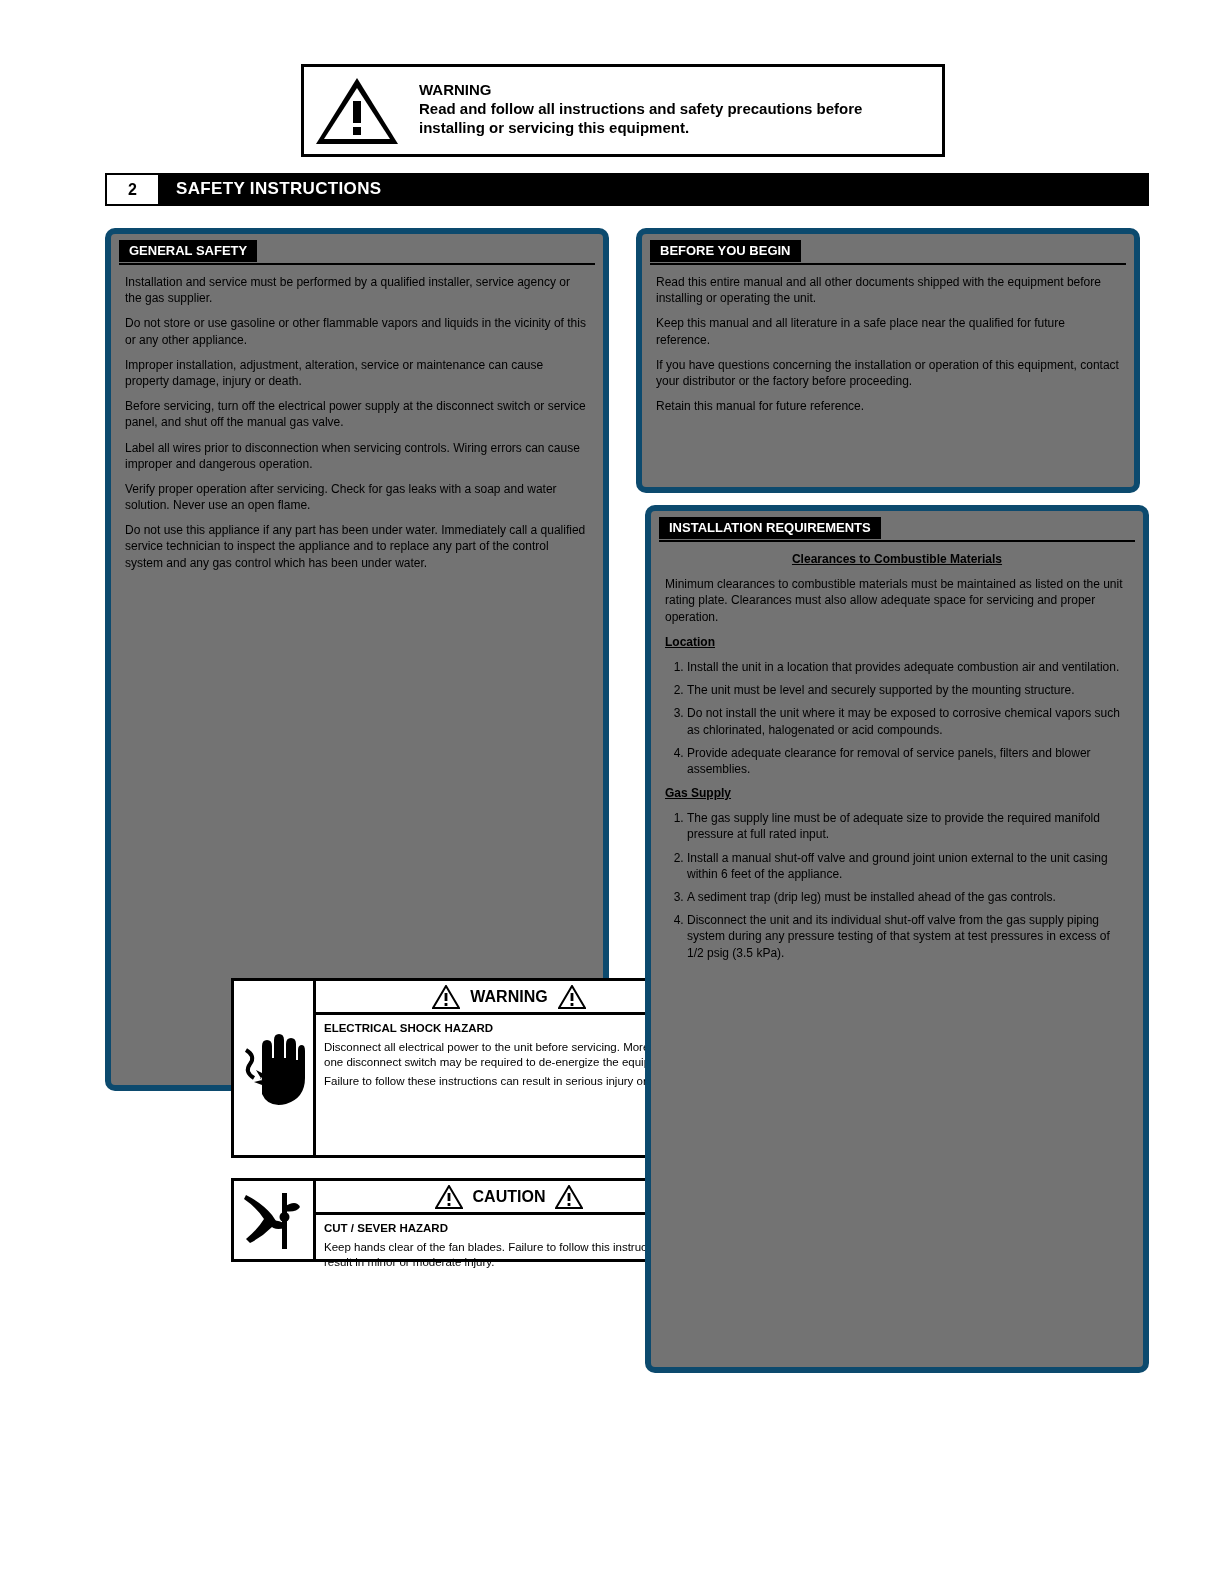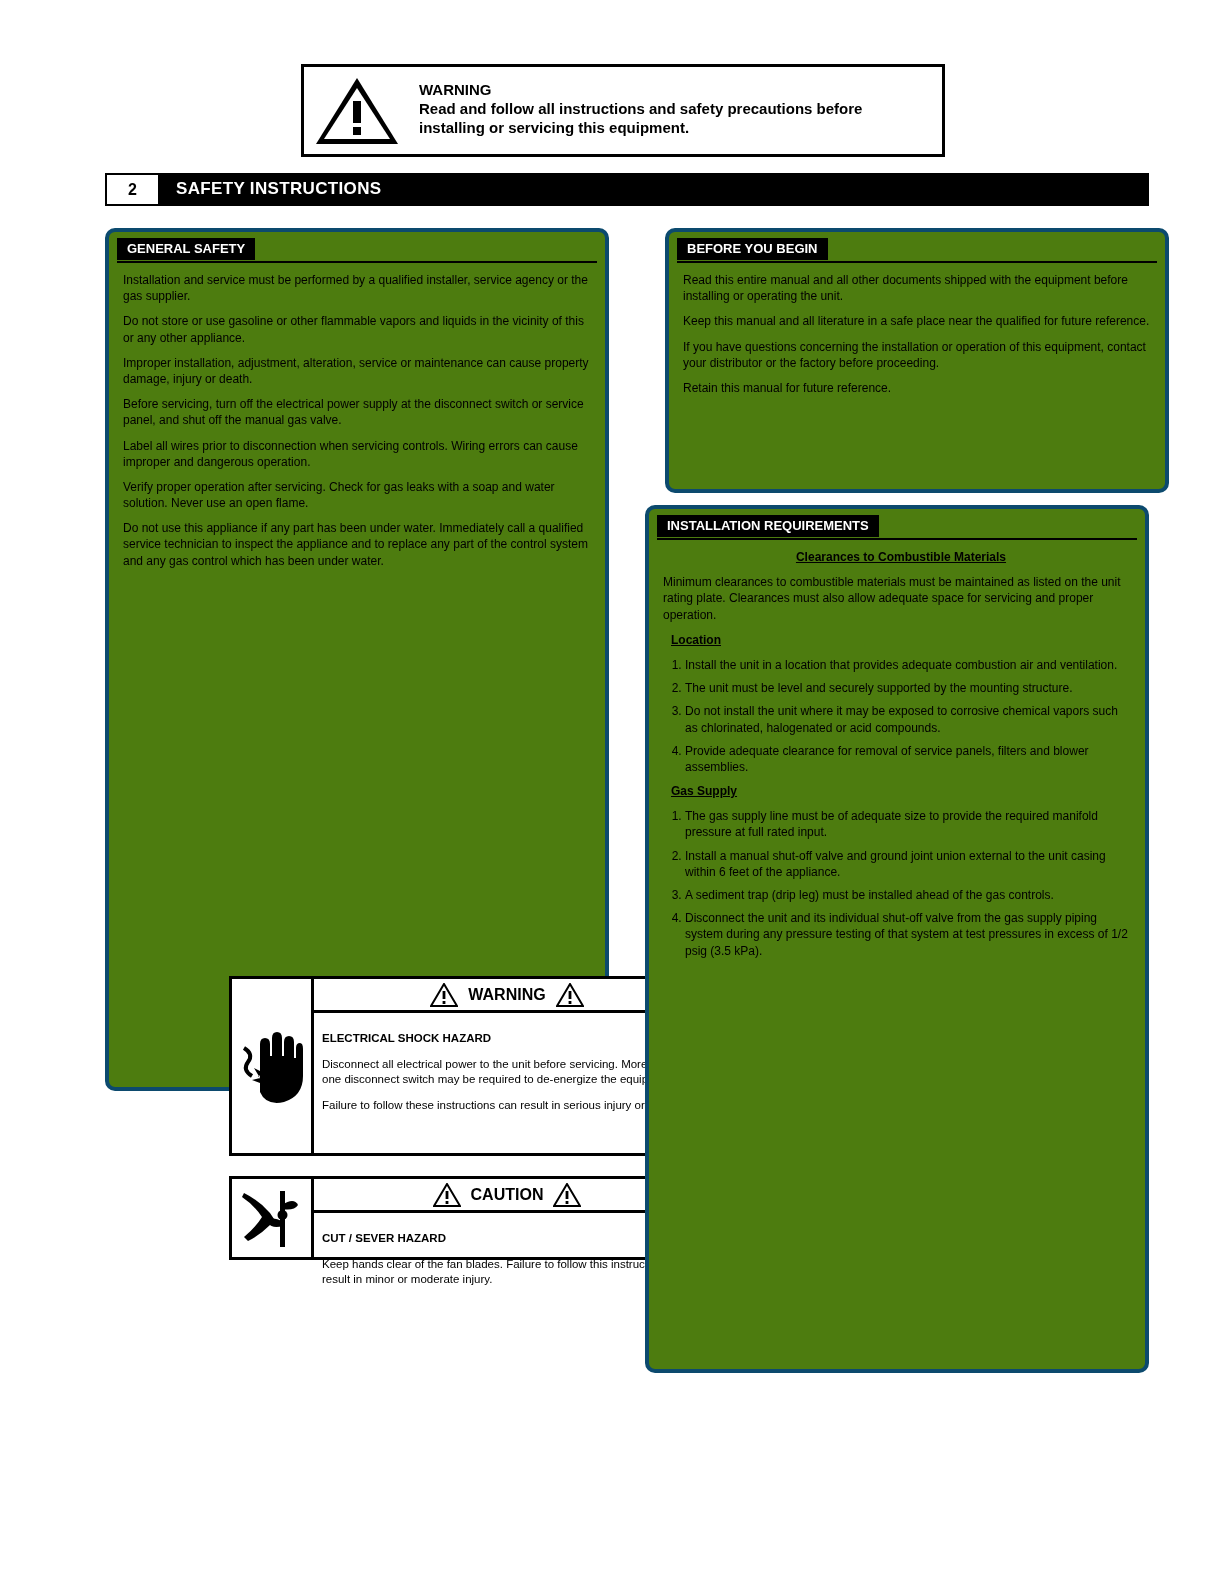--- a/index.html
+++ b/index.html
@@ -89,24 +89,24 @@
     display: flex;
     align-items: center;
     justify-content: center;
     font-size: 16px;
     font-weight: bold;
   }
 
   
   .panel {
     position: absolute;
-    border: 4px solid #0c4a6e;
+    border: 6px solid #0c4a6e;
     border-radius: 10px;
     box-sizing: border-box;
-    background: #4d7c0f;
+    background: #737373;
   }
   .panel-title-tab {
     position: absolute;
     left: 8px;
     top: 6px;
     height: 22px;
     background: #000;
     color: #fff;
     font-size: 13px;
     font-weight: bold;
@@ -130,37 +130,36 @@
     line-height: 1.35;
   }
 
   #panel-left {
     left: 105px;
     top: 228px;
     width: 504px;
     height: 863px;
   }
   #panel-right-top {
-    left: 665px;
+    left: 636px;
     top: 228px;
     width: 504px;
     height: 265px;
   }
   #panel-right-bottom {
     left: 645px;
     top: 505px;
     width: 504px;
     height: 868px;
   }
 
   p { margin: 0 0 9px 0; }
   .sub-underline {
     text-decoration: underline;
     font-weight: bold;
-    margin-left: 8px;
   }
   .center { text-align: center; }
   .bold { font-weight: bold; }
   ol { margin: 0 0 8px 0; padding-left: 22px; }
   li { margin-bottom: 7px; }
 
   
   .sign {
     position: absolute;
     border: 3px solid #000;
@@ -198,21 +197,21 @@
     position: absolute;
     left: 82px;
     top: 34px;
     right: 0;
     bottom: 0;
     padding: 6px 8px;
     box-sizing: border-box;
     font-size: 11.5px;
     line-height: 1.25;
   }
-  .sign-body p { margin: 12px 0 5px 0; }
+  .sign-body p { margin: 0 0 5px 0; }
 
   #sign-shock {
     left: 120px;
     top: 744px;
     width: 474px;
     height: 180px;
   }
   #sign-cut {
     left: 120px;
     top: 944px;

